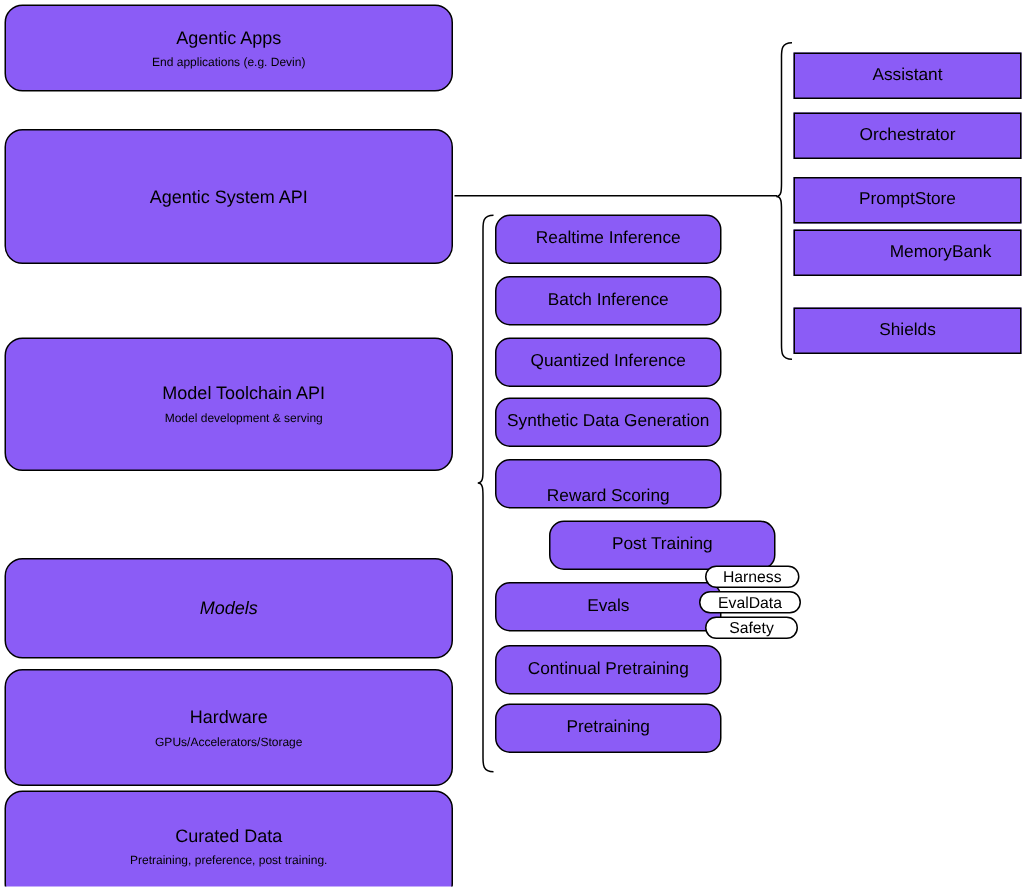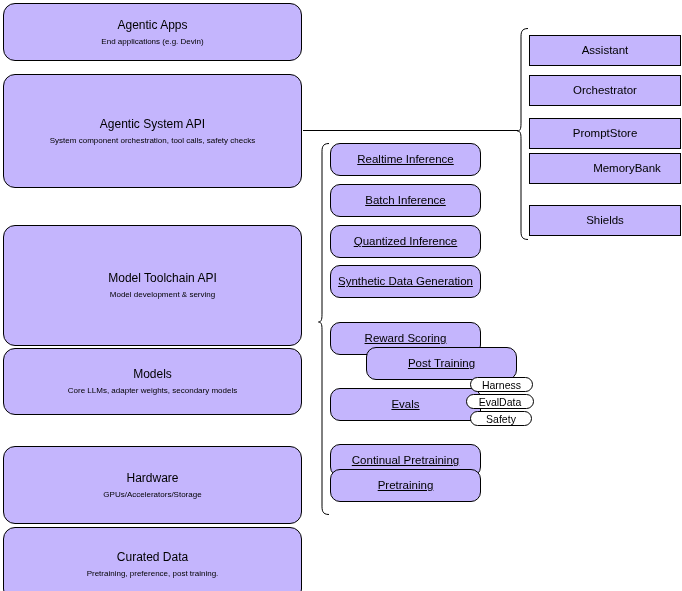--- a/index.html
+++ b/index.html
@@ -15,21 +15,21 @@
     font-family: "Liberation Sans", sans-serif;
     color: #000000;
     -webkit-font-smoothing: antialiased;
   }
 
   
   .node {
     position: absolute;
     box-sizing: border-box;
     border: 1px solid #000000;
-    background: #c4b5fd;
+    background: #8b5cf6;
     border-radius: 12px;
     display: flex;
     flex-direction: column;
     align-items: center;
     justify-content: center;
     text-align: center;
     line-height: 1.25;
   }
   .node .title {
     font-size: 12px;
@@ -45,21 +45,20 @@
 
   
   .layer { left: 3px; width: 299px; }
 
   
   .mid-item {
     left: 330px;
     width: 151px;
     height: 33px;
     border-radius: 10px;
-    text-decoration: underline;
   }
   .mid-item .title { font-size: 11.5px; }
 
   
   .right-item {
     left: 529px;
     width: 152px;
     height: 31px;
     border-radius: 0;
   }
@@ -119,33 +118,31 @@
            C 322 322 322 326 322 331
            L 322 505
            C 322 510 322 514.5 329 514.5"></path>
 </svg>
 
 <div class="node layer" style="top:3px; height:58px;">
   <div class="title">Agentic Apps</div>
   <div class="subtitle">End applications (e.g. Devin)</div>
 </div>
 
-<div class="node layer" style="top:74px; height:114px;text-align:right;">
+<div class="node layer" style="top:86px; height:90px;text-align:right;">
   <div class="title">Agentic System API</div>
-  <div class="subtitle">System component orchestration, tool calls, safety checks</div>
 </div>
 
-<div class="node layer" style="top:225px; height:121px;padding-left:20px;">
+<div class="node layer" style="top:225px; height:89px;padding-left:20px;">
   <div class="title">Model Toolchain API</div>
   <div class="subtitle">Model development &amp; serving</div>
 </div>
 
-<div class="node layer" style="top:348px; height:67px;">
+<div class="node layer" style="top:372px; height:67px;font-style:italic;">
   <div class="title">Models</div>
-  <div class="subtitle">Core LLMs, adapter weights, secondary models</div>
 </div>
 
 <div class="node layer" style="top:446px; height:78px;">
   <div class="title">Hardware</div>
   <div class="subtitle">GPUs/Accelerators/Storage</div>
 </div>
 
 <div class="node layer" style="top:527px; height:74px;">
   <div class="title">Curated Data</div>
   <div class="subtitle">Pretraining, preference, post training.</div>
@@ -156,30 +153,30 @@
 </div>
 <div class="node mid-item" style="top:184px;">
   <div class="title">Batch Inference</div>
 </div>
 <div class="node mid-item" style="top:225px;">
   <div class="title">Quantized Inference</div>
 </div>
 <div class="node mid-item" style="top:265px;border-radius:10px;">
   <div class="title">Synthetic Data Generation</div>
 </div>
-<div class="node mid-item" style="top:322px;">
+<div class="node mid-item" style="top:306px;justify-content:flex-end;">
   <div class="title">Reward Scoring</div>
 </div>
 <div class="node mid-item" style="top:347px;margin-left:36px;">
   <div class="title">Post Training</div>
 </div>
 <div class="node mid-item" style="top:388px;">
   <div class="title">Evals</div>
 </div>
-<div class="node mid-item" style="top:444px;">
+<div class="node mid-item" style="top:430px;">
   <div class="title">Continual Pretraining</div>
 </div>
 <div class="node mid-item" style="top:469px;">
   <div class="title">Pretraining</div>
 </div>
 
 <div class="pill" style="left:470px; top:377px; width:63px;">Harness</div>
 <div class="pill" style="left:466px; top:394px; width:68px;">EvalData</div>
 <div class="pill" style="left:470px; top:411px; width:62px;">Safety</div>
 

